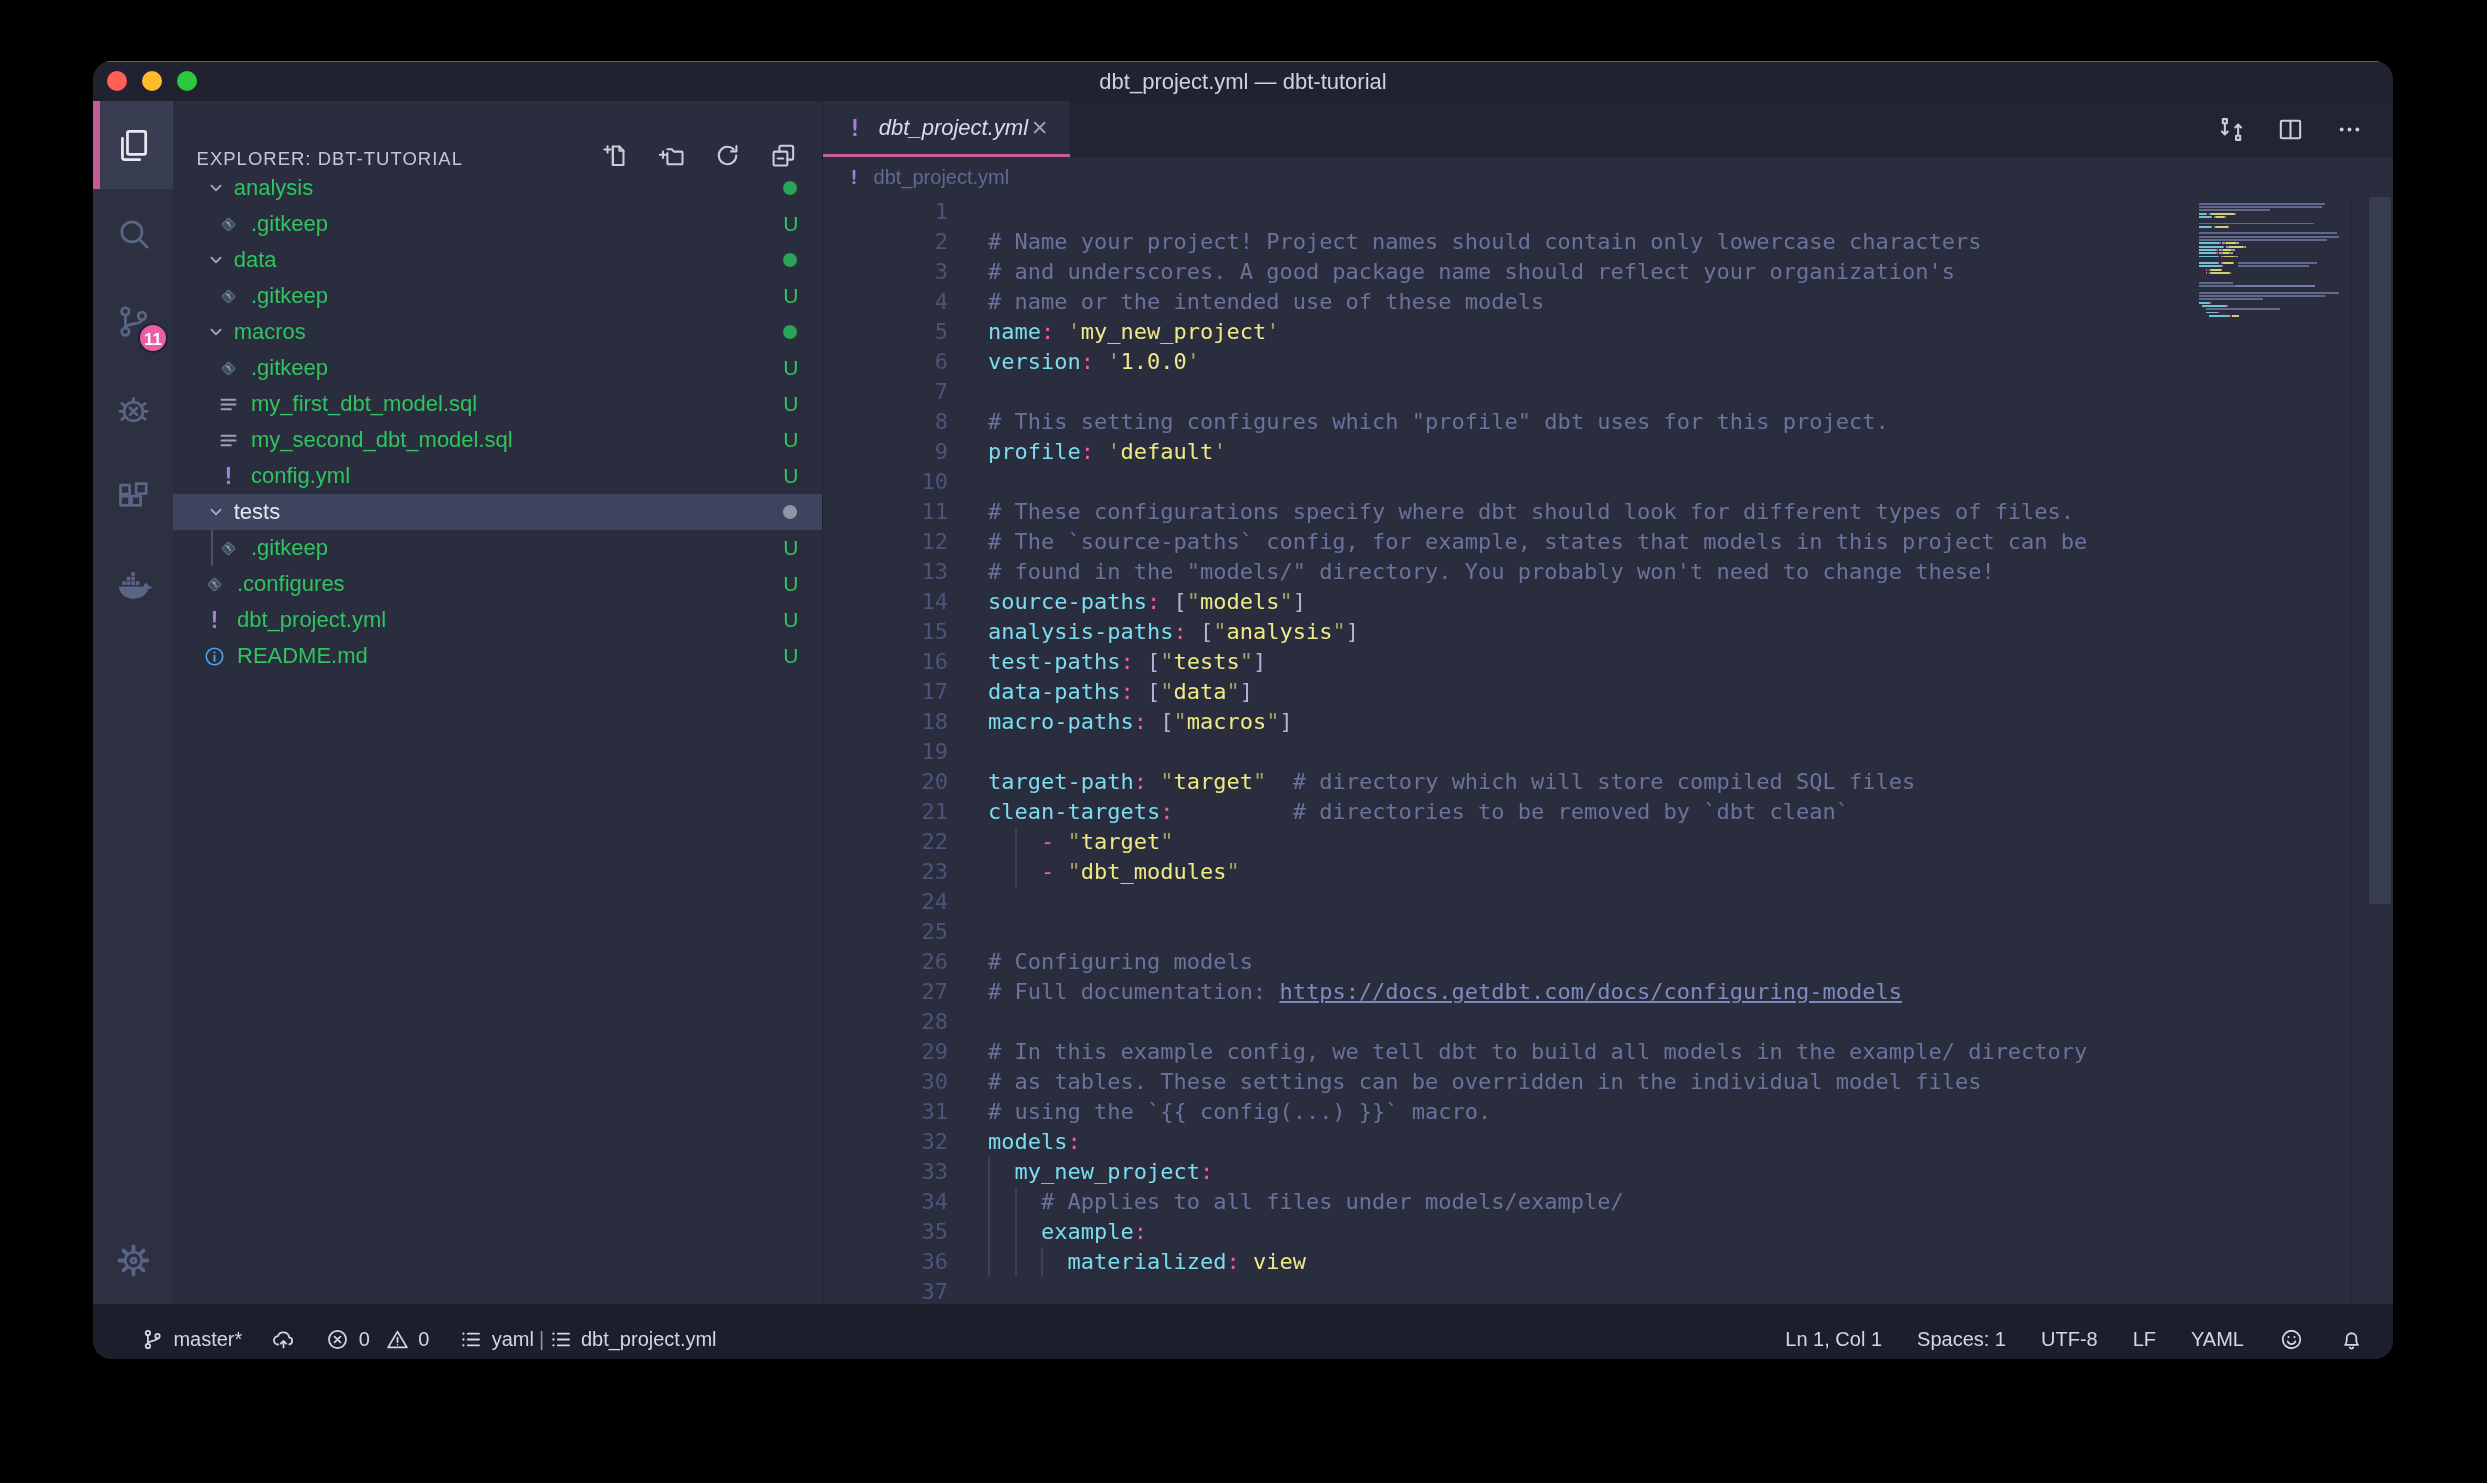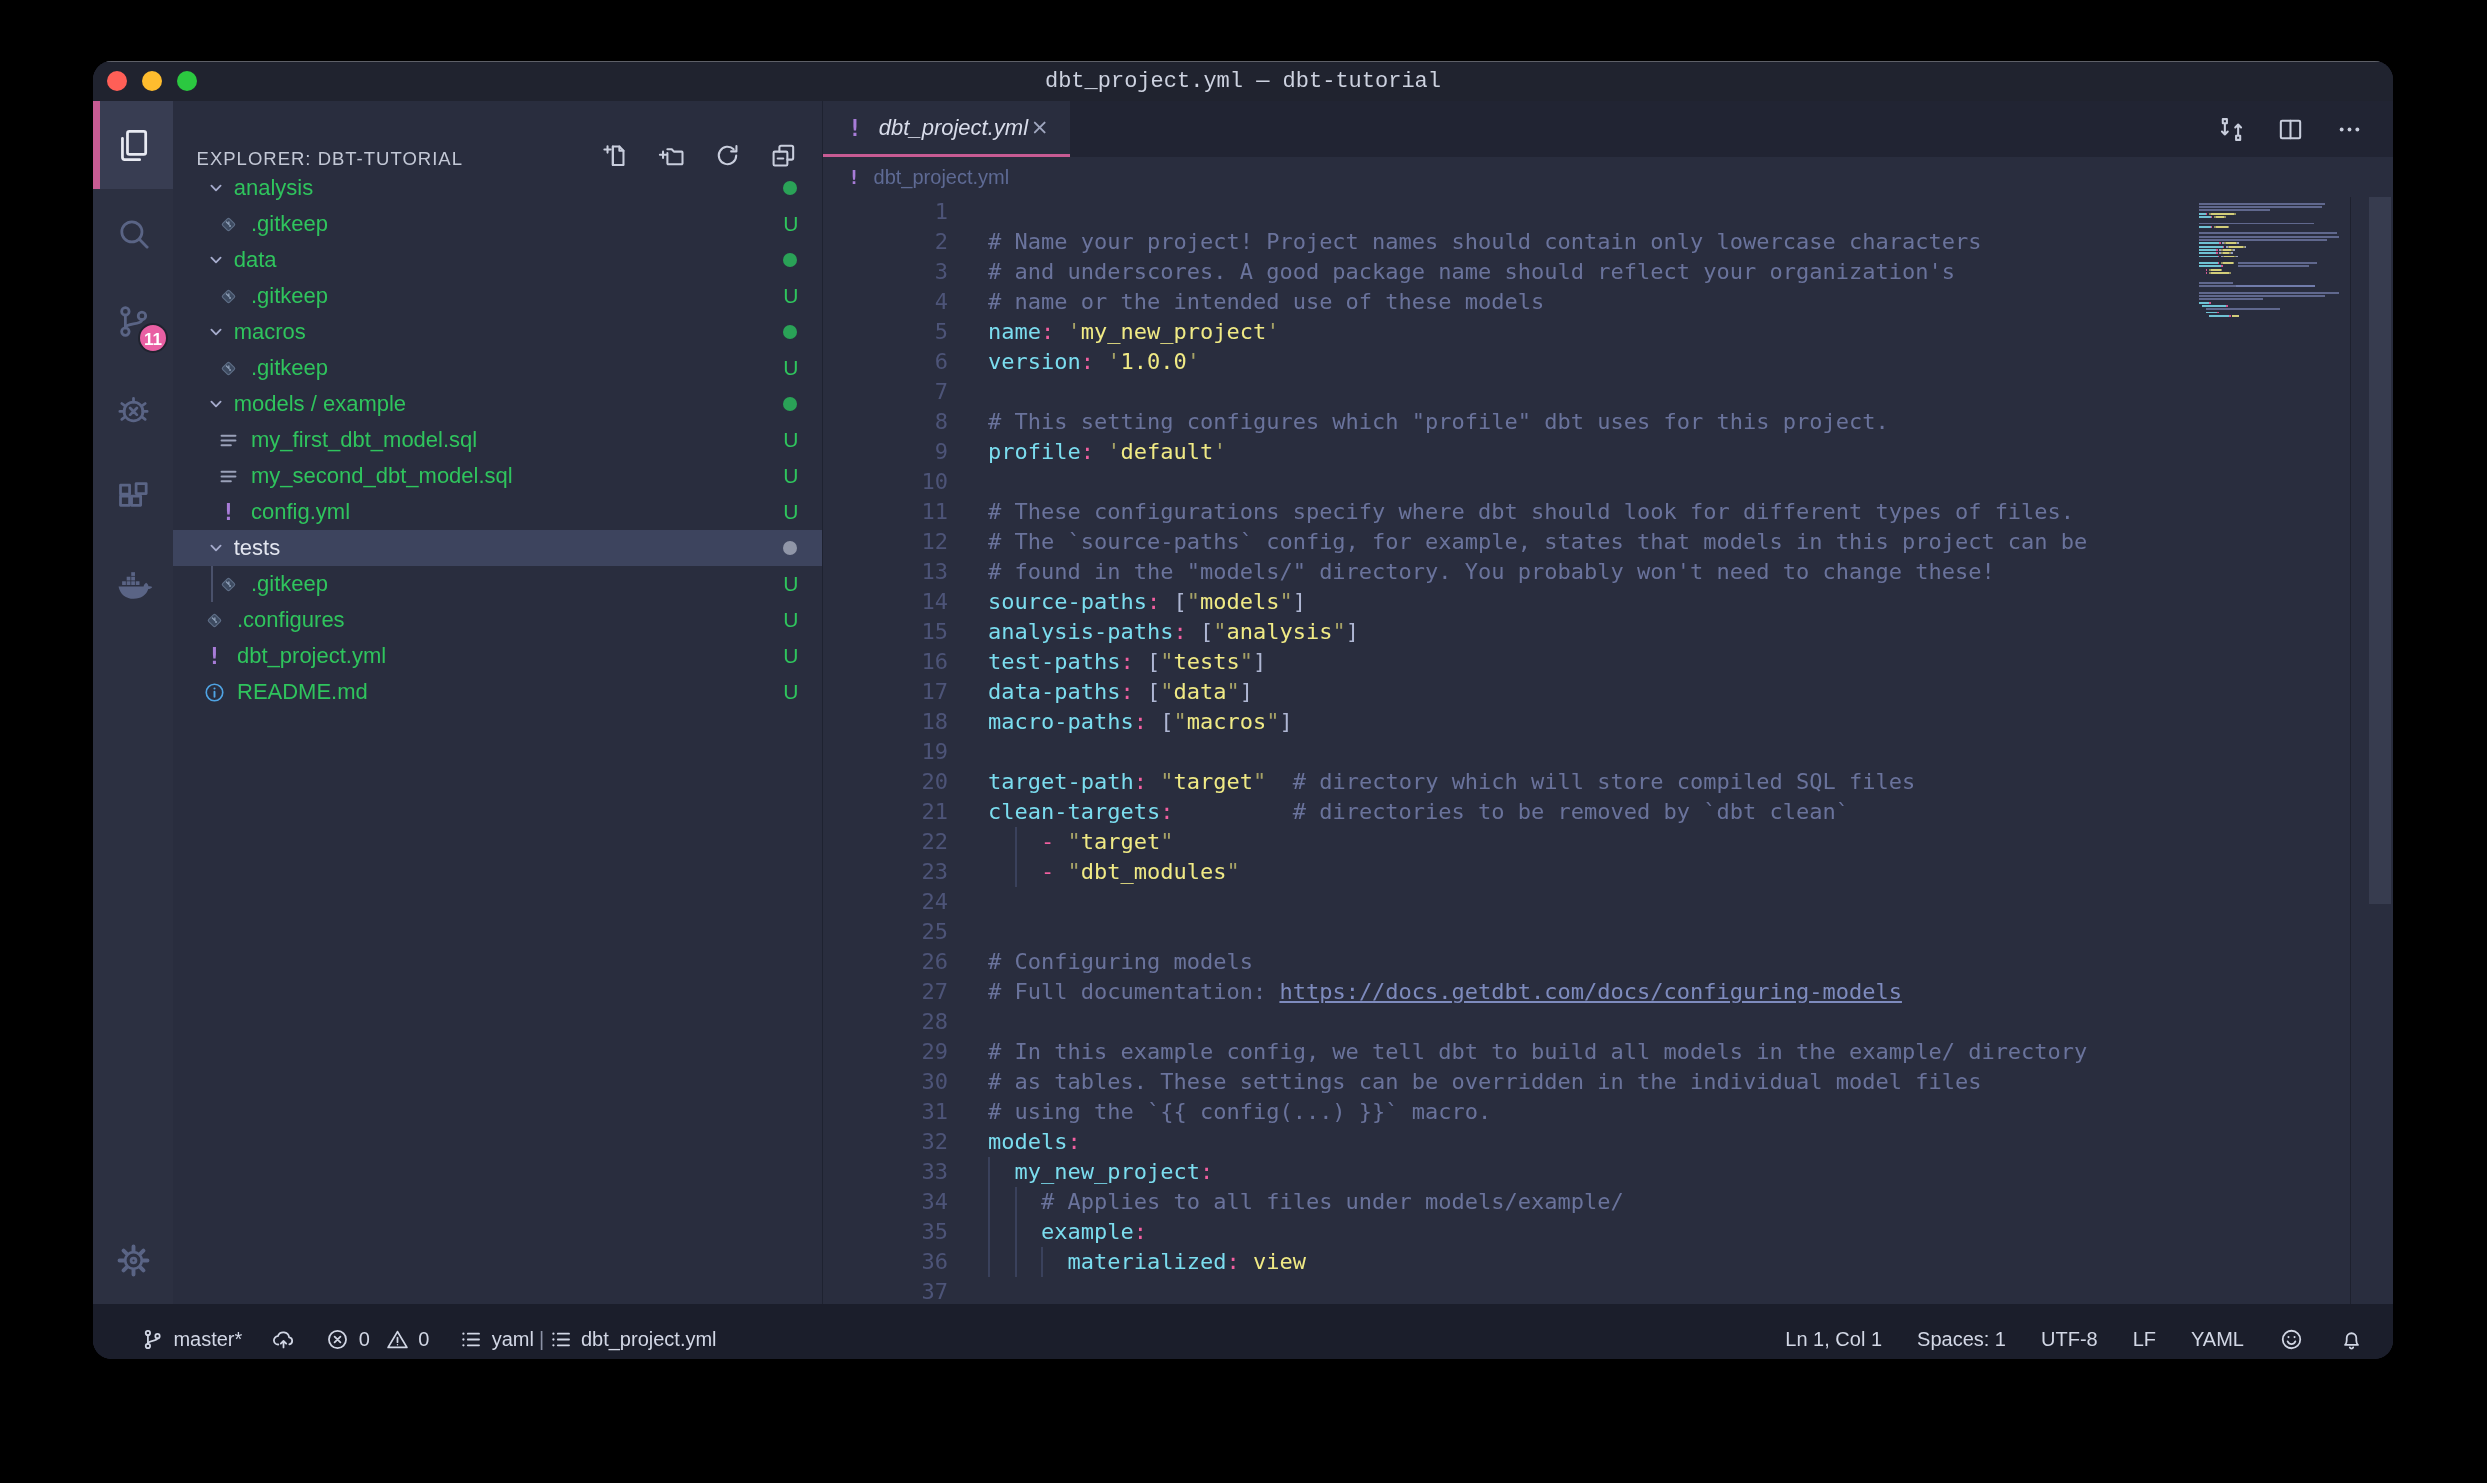--- a/index.html
+++ b/index.html
@@ -3,21 +3,21 @@
 <meta charset="utf-8">
 <style>
   html,body{margin:0;padding:0;background:#000;width:2487px;height:1484px;overflow:hidden;
             font-family:"Liberation Sans",sans-serif;-webkit-font-smoothing:antialiased;}
   .stage{position:relative;width:2487px;height:1484px;background:#000;}
   .window{position:absolute;left:93px;top:61px;width:2300px;height:1298px;border-radius:18.5px;
           overflow:hidden;background:var(--editor-bg);box-shadow:0 42px 118px rgba(0,0,0,.85);
           display:flex;flex-direction:column;}
   
   .titlebar{position:relative;height:39px;flex:0 0 39px;background:var(--titlebar-bg);
-            border-top:0.8px solid rgba(255,255,255,.28);font-family:Liberation Mono, monospace;}
+            border-top:0.8px solid rgba(255,255,255,.28);}
   .traffic{position:absolute;left:14.3px;top:9.3px;display:flex;gap:15px;}
   .tl{width:20px;height:20px;border-radius:50%;display:inline-block;}
   .title{position:absolute;left:0;right:0;top:0;height:39px;line-height:40px;text-align:center;
          color:#CDD2E0;font-size:22px;}
   
   .main{flex:1;display:flex;min-height:0;}
   .activitybar{width:80px;flex:0 0 80px;background:var(--activity-bg);position:relative;}
   .ab-item{height:88px;display:flex;align-items:center;justify-content:center;position:relative;
            color:#5A6485;}
   .ab-item .icon{width:39px;height:39px;}
@@ -271,29 +271,20 @@
               <span class="ficon icon">
                 <svg viewBox="0 0 24 24">
                   <rect x="7" y="7" width="10" height="10" rx="1.6" transform="rotate(45 12 12)" fill="#3D4A60" stroke="#5E6E86" stroke-width="1.2"></rect>
                   <path d="M9.8 9.4l3 3M12.4 9.2v2.6" stroke="#8FA0B8" stroke-width="1.3" stroke-linecap="round"></path>
                   <circle cx="13.6" cy="13.6" r="1" fill="#8FA0B8"></circle>
                 </svg>
               </span>
               <span class="label">.gitkeep</span>
               <span class="u">U</span>
             </div>
-            <div class="tree-row" style="padding-left: 32px;">
-              <span class="chev icon">
-                <svg viewBox="0 0 24 24" fill="none" stroke="currentColor" stroke-width="1.7" stroke-linecap="round" stroke-linejoin="round">
-                  <path d="M7 9.5l5 5 5-5" stroke-width="2"></path>
-                </svg>
-              </span>
-              <span class="label">models / example</span>
-              <span class="dot" style="background:#2AA257"></span>
-            </div>
             <div class="tree-row" style="padding-left: 44px;">
               <span class="ficon icon">
                 <svg viewBox="0 0 24 24" fill="none" stroke="currentColor" stroke-width="1.7" stroke-linecap="round" stroke-linejoin="round">
                   <path d="M4.8 7h14.4M4.8 12h14.4M4.8 17h9.6" stroke="#9AA1B9" stroke-width="2.2"></path>
                 </svg>
               </span>
               <span class="label">my_first_dbt_model.sql</span>
               <span class="u">U</span>
             </div>
             <div class="tree-row" style="padding-left: 44px;">

